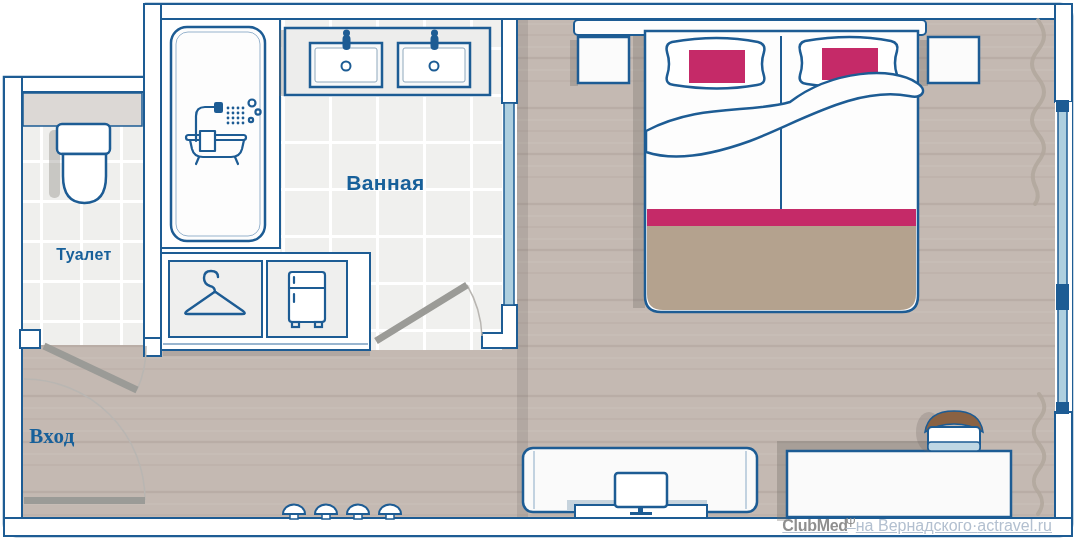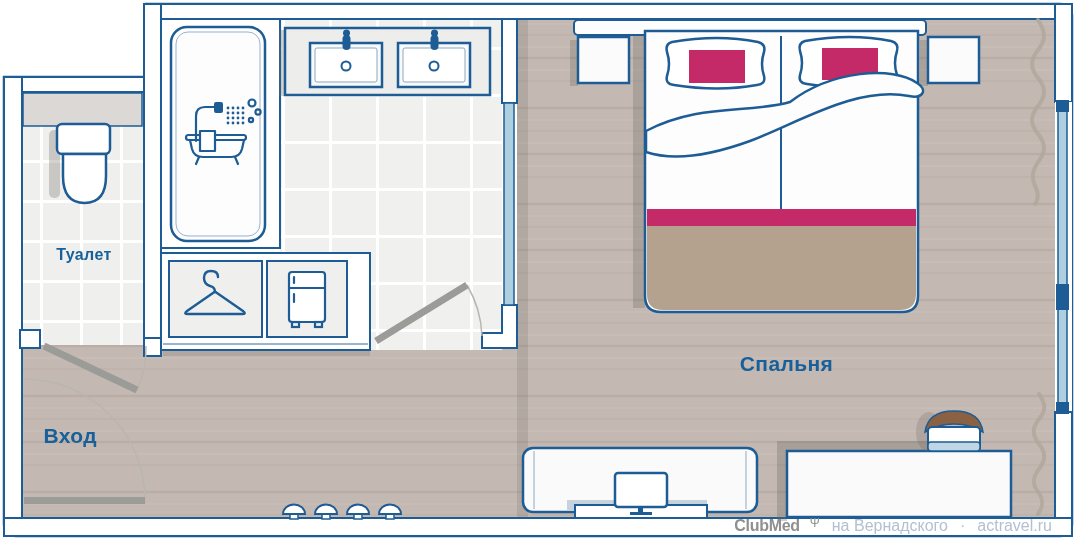--- a/index.html
+++ b/index.html
@@ -4,23 +4,23 @@
 <style>
   html,body{margin:0;padding:0;background:#fff;}
   #stage{position:relative;width:1080px;height:541px;background:#fff;overflow:hidden;
          font-family:"Liberation Sans","DejaVu Sans",sans-serif;}
   #plan-svg{position:absolute;left:0;top:0;}
   .room-label{position:absolute;color:#17609a;font-weight:bold;letter-spacing:.4px;
               text-align:center;white-space:nowrap;}
   #label-toilet{left:34px;top:246px;width:100px;font-size:16px;}
   #label-bathroom{left:333px;top:171px;width:105px;font-size:21px;}
   #label-bedroom{left:734px;top:352px;width:105px;font-size:21px;}
-  #label-entrance{left:7px;top:424px;width:90px;font-size:21px;text-align:right;}
+  #label-entrance{left:7px;top:424px;width:90px;font-size:21px;text-align:center;font-family:Liberation Serif, serif;}
   #watermark{position:absolute;right:28px;bottom:6px;font-size:16px;color:#b3c0d0;
-             display:flex;align-items:baseline;gap:12px;}
+             display:flex;align-items:baseline;gap:0;text-decoration:underline;}
   #watermark .brand{color:#8f8f8f;font-weight:bold;letter-spacing:-0.3px;}
   #watermark .sym{color:#8f8f8f;font-size:12px;position:relative;top:-4px;margin-left:-2px;}
 </style>
 </head>
 <body>
 
 <div id="stage">
 
 <svg id="plan-svg" width="1080" height="541" viewBox="0 0 1080 541">
   <defs>
@@ -238,21 +238,21 @@
       <path d="M347,514 A 11,9.5 0 0 1 369,514 Z" stroke-width="2"></path>
     </g>
     <g>
       <rect x="386" y="514" width="8" height="5" stroke-width="1.5"></rect>
       <path d="M379,514 A 11,9.5 0 0 1 401,514 Z" stroke-width="2"></path>
     </g>
   </g>
 </svg>
 
   <div class="room-label" id="label-toilet">Туалет</div>
-  <div class="room-label" id="label-bedroom">Спальня</div>
+  <div class="room-label" id="label-bathroom">Ванная</div>
   <div class="room-label" id="label-entrance">Вход</div>
 
   <div id="watermark">
     <span class="brand">ClubMed</span>
       <span class="sym">Ψ</span>
     <span>на Вернадского</span>
     <span>·</span>
     <span>actravel.ru</span>
   </div>
 </div>

